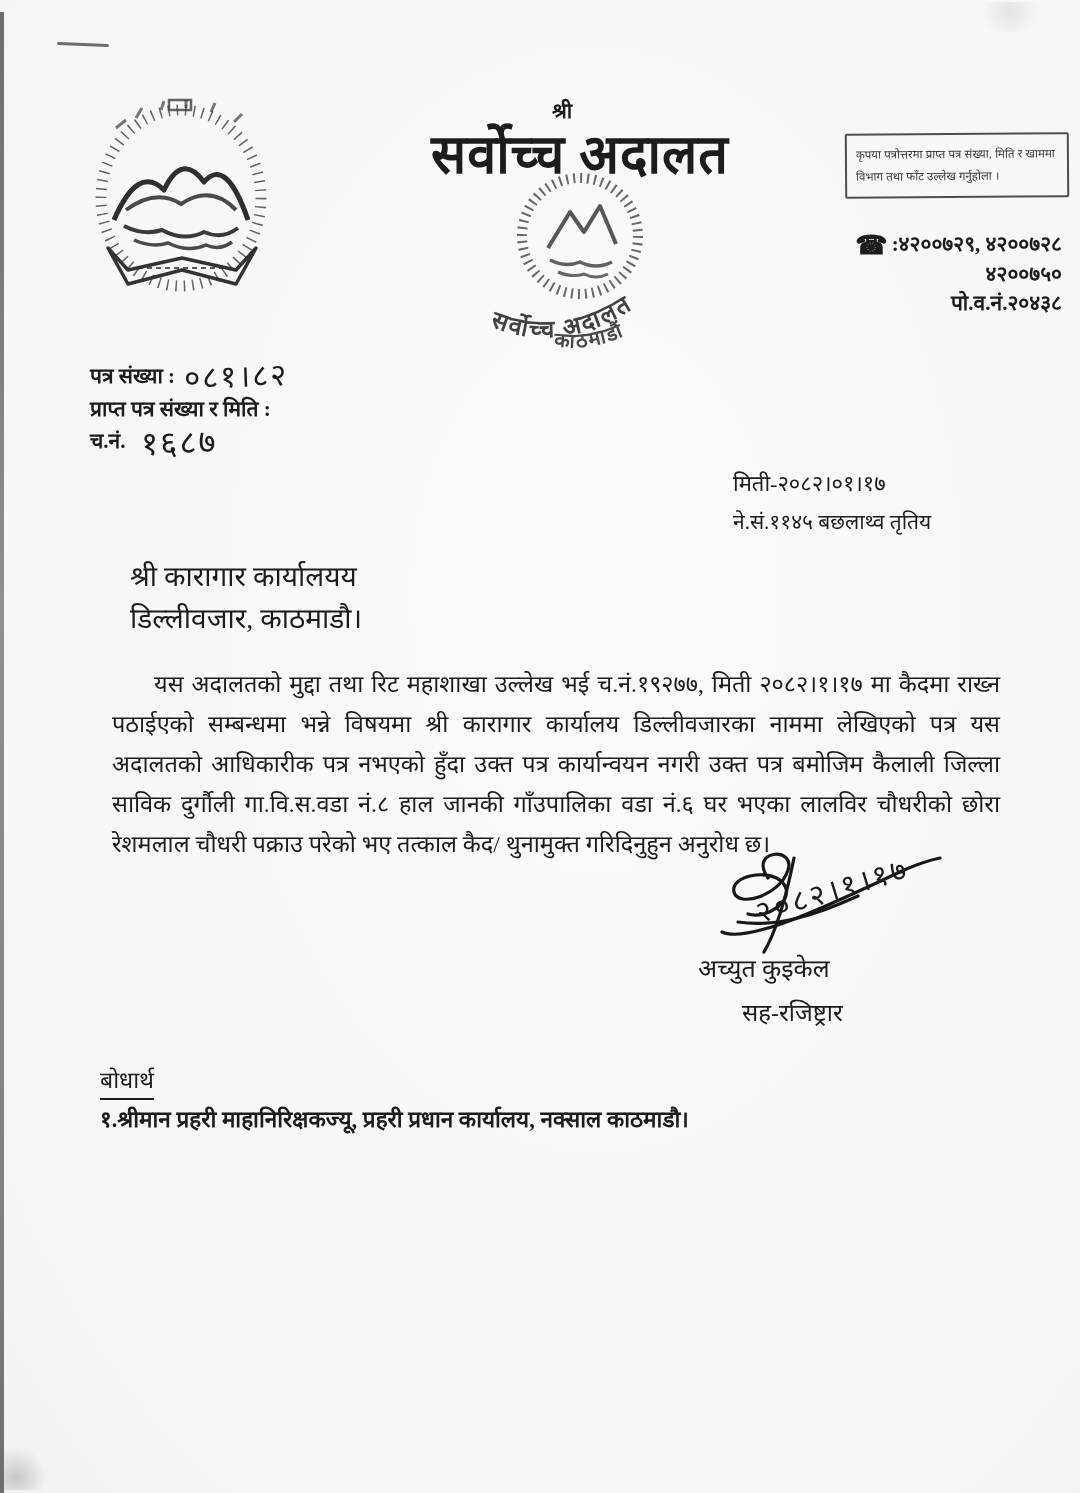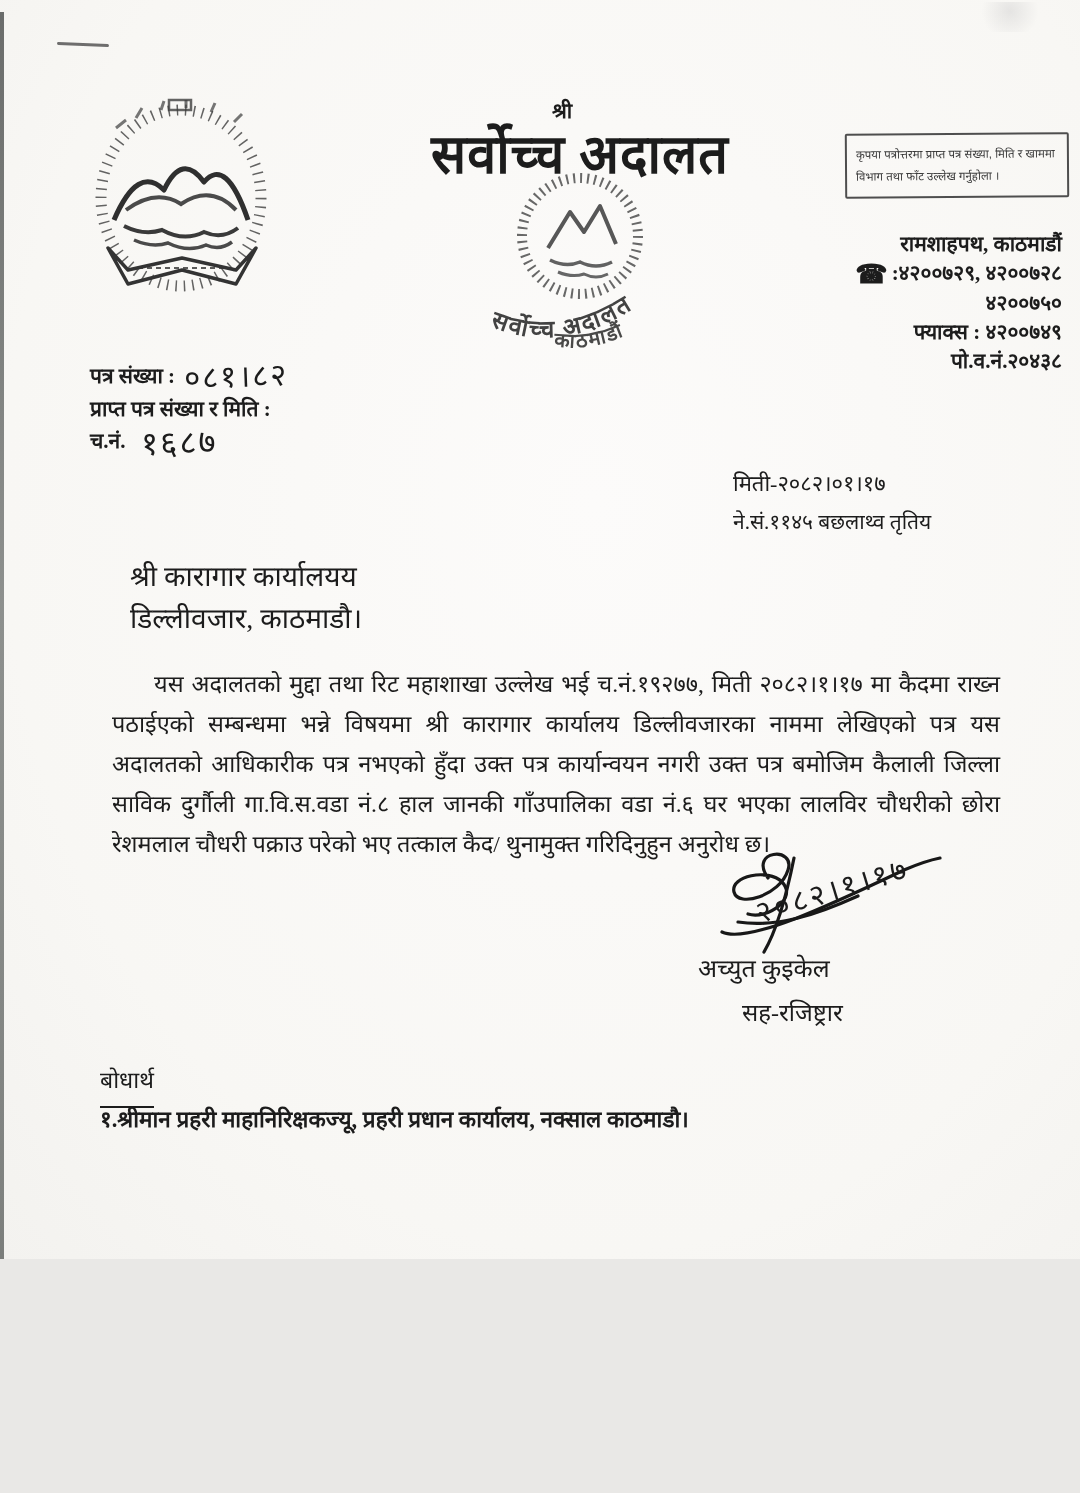--- a/index.html
+++ b/index.html
@@ -1,17 +1,17 @@
 <!DOCTYPE html>
 <html><head>
 <meta charset="utf-8">
 <style>
   html,body{margin:0;padding:0;background:#e9e8e6;}
   .page{
-    position:relative;width:1080px;height:1259px;margin:0 auto;
+    position:relative;width:1080px;height:1493px;margin:0 auto;
     background:#faf9f7;
     background-image:radial-gradient(ellipse at 55% 40%, #fcfbfa 0%, #f8f7f4 70%, #f3f2ef 100%);
     overflow:hidden;
     font-family:"Liberation Serif","DejaVu Serif",serif;
     color:#1c1c1c;
   }
   
   .edge-line{position:absolute;left:0;top:12px;width:4px;height:1481px;
     background:linear-gradient(#3c3f3e 0%, #6a6e6c 40%, #585c5a 80%, #3f4240 100%);opacity:.75;}
   .pen-stroke{position:absolute;left:57px;top:43px;width:52px;height:3px;background:#4b4b4b;
@@ -60,21 +60,21 @@
 
   
   .sig-scribble{position:absolute;left:708px;top:848px;}
   .sig-date{position:absolute;left:756px;top:892px;font-size:30px;
     transform:rotate(-17deg);transform-origin:left center;letter-spacing:3px;}
   .sig-name{position:absolute;left:698px;top:950px;font-size:25px;}
   .sig-post{position:absolute;left:742px;top:995px;font-size:24px;}
 
   
   .cc-head{position:absolute;left:100px;top:1063px;font-size:23px;
-    border-bottom:2px solid #1c1c1c;padding-bottom:11px;}
+    border-bottom:2px solid #1c1c1c;padding-bottom:3px;}
   .cc-item{position:absolute;left:100px;top:1103px;font-size:22.5px;font-weight:bold;}
 </style>
 </head>
 <body>
 
 <div class="page">
 
   <div class="edge-line"></div>
   <div class="pen-stroke"></div>
   <div class="smudge-bl"></div>
@@ -108,26 +108,24 @@
       <textPath href="#arcMain" xlink:href="#arcMain">सर्वोच्च अदालत</textPath>
     </text>
     <text font-size="20" font-weight="bold" fill="#3a3a3a" letter-spacing="2">
       <textPath href="#arcCity" xlink:href="#arcCity">काठमाडौं</textPath>
     </text>
   </svg>
 
   <div class="note-box">कृपया पत्रोत्तरमा प्राप्त पत्र संख्या, मिति र खाममा विभाग तथा फाँट उल्लेख गर्नुहोला ।</div>
 
   <div class="contact">
-    <div>रामशाहपथ, काठमाडौं</div>
     <div class="phone-row">
       <span class="phone-glyph">☎</span><span>:४२००७२९, ४२००७२८</span>
     </div>
     <div>४२००७५०</div>
-    <div>फ्याक्स : ४२००७४९</div>
     <div>पो.व.नं.२०४३८</div>
   </div>
 
 
   <div class="date-block">
     <div>मिती-२०८२।०१।१७</div>
     <div class="era">ने.सं.११४५ बछलाथ्व तृतिय</div>
   </div>
 
   <div class="ref">

